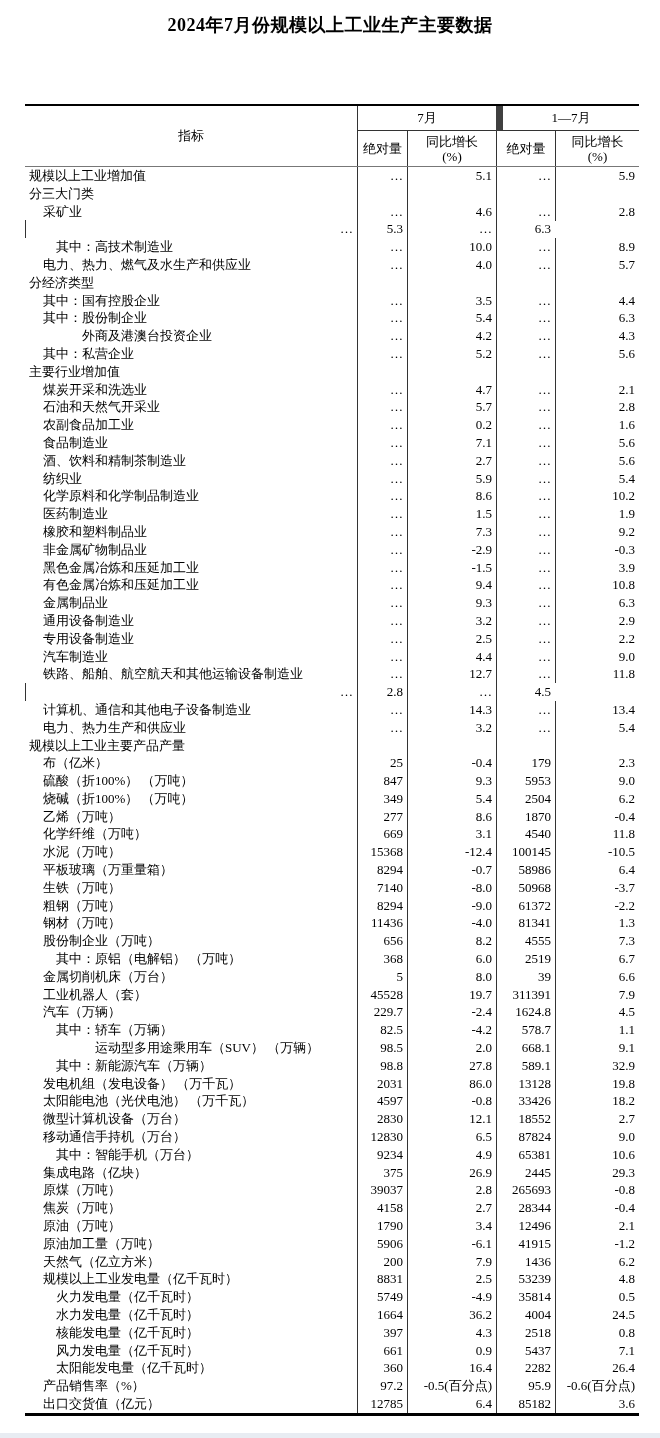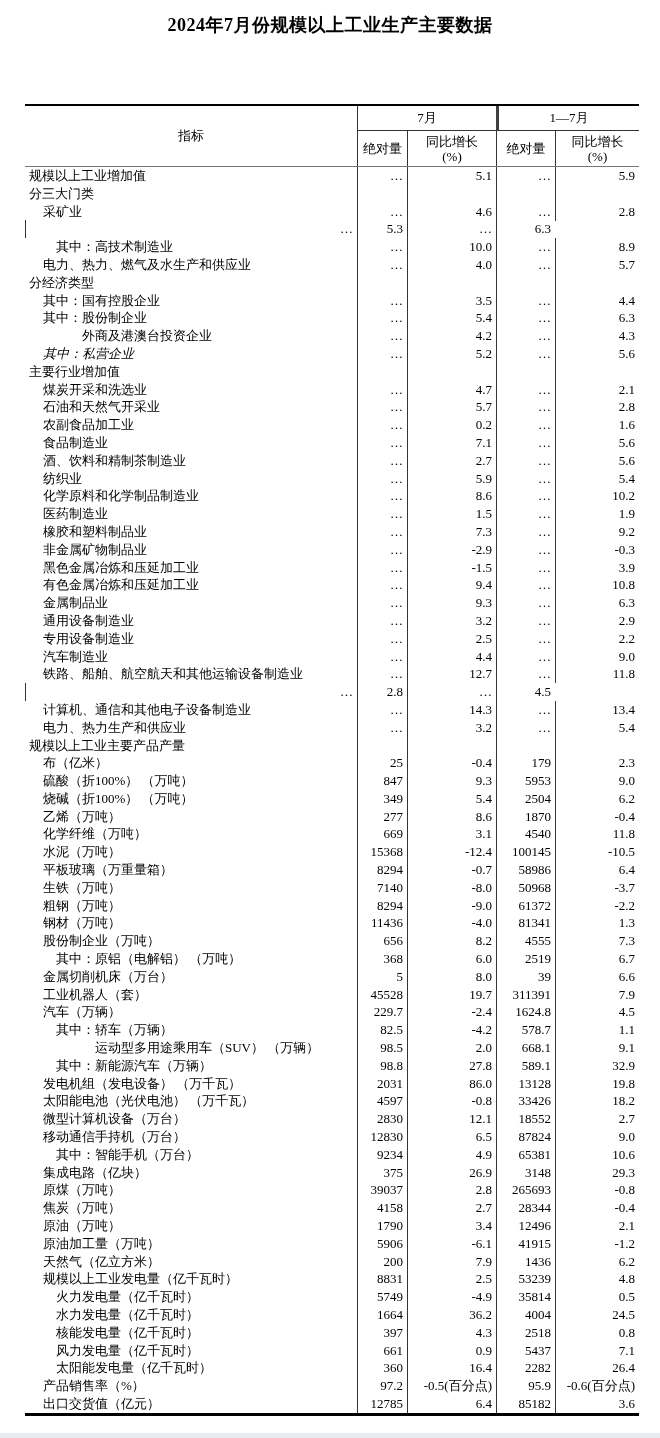--- a/index.html
+++ b/index.html
@@ -15,21 +15,21 @@
   .tbl{
     position:absolute;left:25px;top:104px;width:614px;
     border-top:2px solid #000;border-bottom:3px solid #000;
     font-size:13px;
   }
   .grid{display:grid;grid-template-columns:332px 50px 89px 59px 84px;}
   .thead{grid-template-rows:25px 35px;border-bottom:1px solid #777;}
   .thead > div{display:flex;align-items:center;justify-content:center;text-align:center;box-sizing:border-box;}
   .th-indicator{grid-column:1;grid-row:1/3;}
   .th-july{grid-column:2/4;grid-row:1;border-left:1px solid #333;border-bottom:1px solid #333;}
-  .th-janjul{grid-column:4/6;grid-row:1;border-left:3px solid #404040;border-bottom:1px solid #333;}
+  .th-janjul{grid-column:4/6;grid-row:1;border-left:7px solid #404040;border-bottom:1px solid #333;}
   .th-sub{grid-row:2;border-left:1px solid #333;flex-direction:column;line-height:15px;}
   .yoy{line-height:15px;}
   .tbody .row{display:grid;grid-template-columns:332px 50px 89px 59px 84px;height:17.8px;}
   .cell{box-sizing:border-box;white-space:nowrap;display:flex;align-items:center;overflow:visible;}
   .c0{justify-content:flex-start;}
   .cnum{justify-content:flex-end;padding-right:4px;border-left:1px solid #333;}
   .hid{visibility:hidden;}
   .bottom-strip{position:absolute;left:0;bottom:0;width:660px;height:5px;background:#e8ecf2;}
 </style>
 </head>
@@ -117,21 +117,21 @@
         <div class="cell cnum">6.3</div>
       </div>
       <div class="row">
         <div class="cell c0" style="padding-left: 18px;"><span class="hid">其中：</span>外商及港澳台投资企业</div>
         <div class="cell cnum">…</div>
         <div class="cell cnum">4.2</div>
         <div class="cell cnum">…</div>
         <div class="cell cnum">4.3</div>
       </div>
       <div class="row">
-        <div class="cell c0" style="padding-left: 18px; font-style: italic;">其中：私营企业</div>
+        <div class="cell c0" style="padding-left: 18px;">其中：私营企业</div>
         <div class="cell cnum">…</div>
         <div class="cell cnum">5.2</div>
         <div class="cell cnum">…</div>
         <div class="cell cnum">5.6</div>
       </div>
       <div class="row">
         <div class="cell c0" style="padding-left: 4px;">主要行业增加值</div>
         <div class="cell cnum"></div>
         <div class="cell cnum"></div>
         <div class="cell cnum"></div>
@@ -441,21 +441,21 @@
         <div class="cell c0" style="padding-left: 31px;">其中：智能手机（万台）</div>
         <div class="cell cnum">9234</div>
         <div class="cell cnum">4.9</div>
         <div class="cell cnum">65381</div>
         <div class="cell cnum">10.6</div>
       </div>
       <div class="row">
         <div class="cell c0" style="padding-left: 18px;">集成电路（亿块）</div>
         <div class="cell cnum">375</div>
         <div class="cell cnum">26.9</div>
-        <div class="cell cnum">3148</div>
+        <div class="cell cnum">2445</div>
         <div class="cell cnum">29.3</div>
       </div>
       <div class="row">
         <div class="cell c0" style="padding-left: 18px;">原煤（万吨）</div>
         <div class="cell cnum">39037</div>
         <div class="cell cnum">2.8</div>
         <div class="cell cnum">265693</div>
         <div class="cell cnum">-0.8</div>
       </div>
       <div class="row">

